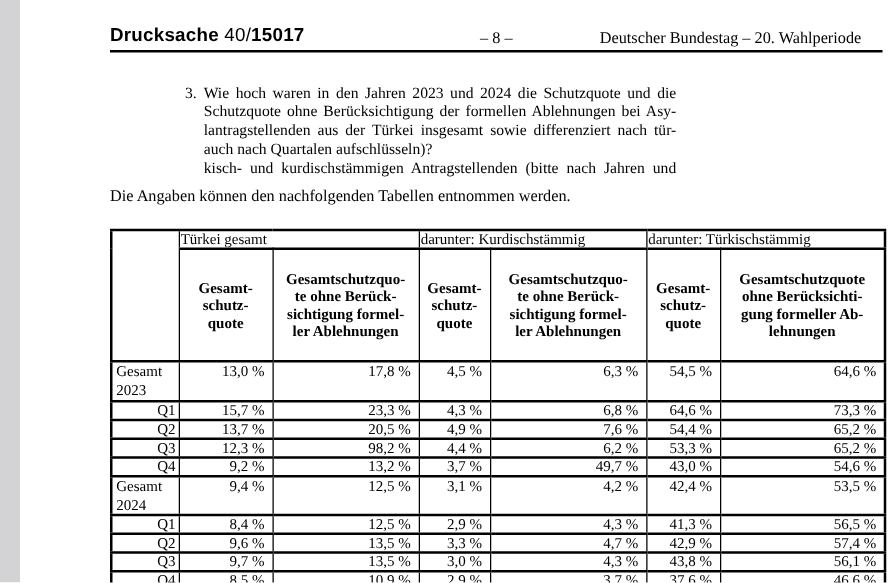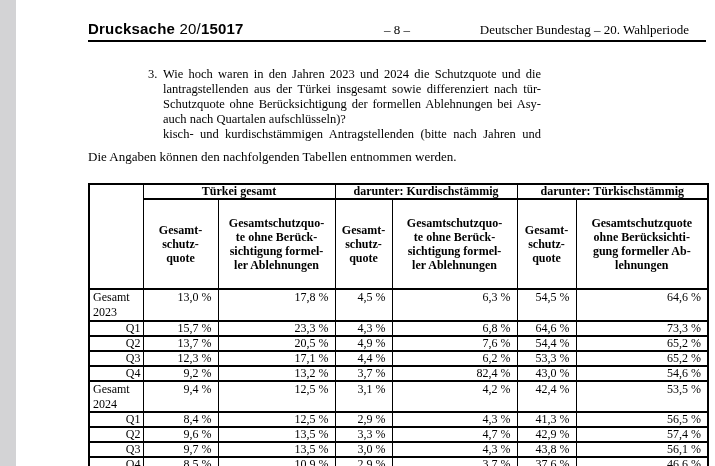--- a/index.html
+++ b/index.html
@@ -82,22 +82,22 @@
     border: 2px solid #000;
     font-size: 12px;
   }
   table.quota td {
     border: 1px solid #000;
     border-top-width: 2px;
     border-bottom-width: 2px;
     overflow: hidden;
   }
   td.group-hdr {
-    font-weight: bold;
-    text-align: center;
+    font-weight: normal;
+    text-align: left;
     height: 14px;
     line-height: 13px;
     padding: 0 1px;
   }
   td.corner { background: #fff; }
   td.sub-hdr {
     font-weight: bold;
     text-align: center;
     vertical-align: middle;
     white-space: pre-line;
@@ -122,32 +122,32 @@
   tr.r-q  { height: 14px; }
   tr.r-q td { line-height: 13px; text-align: right; }
   tr.r-tall { height: 31px; }
 </style>
 </head>
 <body>
 
 <div class="viewer-strip"></div>
 
 <div class="doc-header">
-  <div class="doc-id"><span>Drucksache </span><span class="num-prefix">20/</span><span>15017</span></div>
+  <div class="doc-id"><span>Drucksache </span><span class="num-prefix">40/</span><span>15017</span></div>
   <div class="page-num">– 8 –</div>
   <div class="header-right">Deutscher Bundestag – 20. Wahlperiode</div>
 </div>
 <div class="header-rule"></div>
 
 <div class="question">
   <span class="q-number">3.</span>
   <div class="q-lines">
     <div class="q-line">Wie hoch waren in den Jahren 2023 und 2024 die Schutzquote und die</div>
+    <div class="q-line">Schutzquote ohne Berücksichtigung der formellen Ablehnungen bei Asy-</div>
     <div class="q-line">lantragstellenden aus der Türkei insgesamt sowie differenziert nach tür-</div>
-    <div class="q-line">Schutzquote ohne Berücksichtigung der formellen Ablehnungen bei Asy-</div>
     <div class="q-line last">auch nach Quartalen aufschlüsseln)?</div>
     <div class="q-line">kisch- und kurdischstämmigen Antragstellenden (bitte nach Jahren und</div>
   </div>
 </div>
 
 <div class="intro-text">Die Angaben können den nachfolgenden Tabellen entnommen werden.</div>
 
 <div class="quota-table-wrap">
   <table class="quota">
     <colgroup>
@@ -213,32 +213,32 @@
         <td class="val">13,7 %</td>
         <td class="val">20,5 %</td>
         <td class="val">4,9 %</td>
         <td class="val">7,6 %</td>
         <td class="val">54,4 %</td>
         <td class="val">65,2 %</td>
       </tr>
       <tr class="r-q">
         <td class="row-label">Q3</td>
         <td class="val">12,3 %</td>
-        <td class="val">17,1 %</td>
+        <td class="val">98,2 %</td>
         <td class="val">4,4 %</td>
         <td class="val">6,2 %</td>
         <td class="val">53,3 %</td>
         <td class="val">65,2 %</td>
       </tr>
       <tr class="r-q">
         <td class="row-label">Q4</td>
         <td class="val">9,2 %</td>
         <td class="val">13,2 %</td>
         <td class="val">3,7 %</td>
-        <td class="val">82,4 %</td>
+        <td class="val">49,7 %</td>
         <td class="val">43,0 %</td>
         <td class="val">54,6 %</td>
       </tr>
       <tr class="r-tall" style="height:28px">
         <td class="row-label">Gesamt
 2024</td>
         <td class="val">9,4 %</td>
         <td class="val">12,5 %</td>
         <td class="val">3,1 %</td>
         <td class="val">4,2 %</td>

